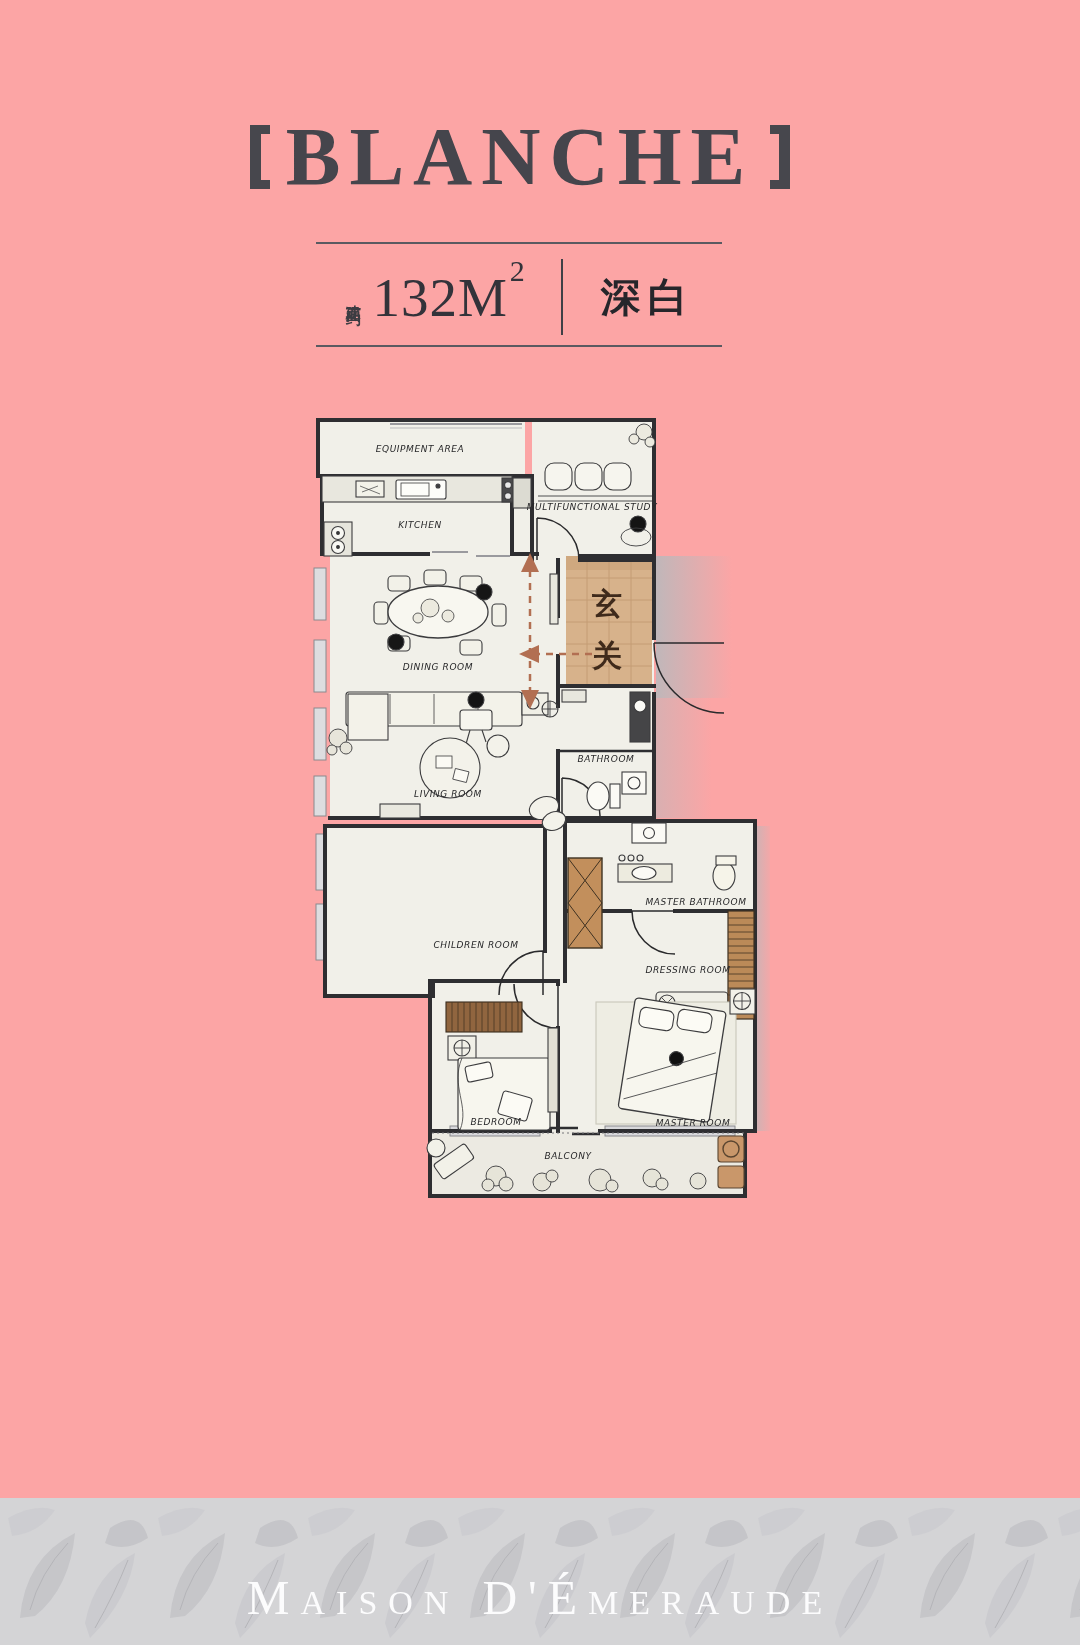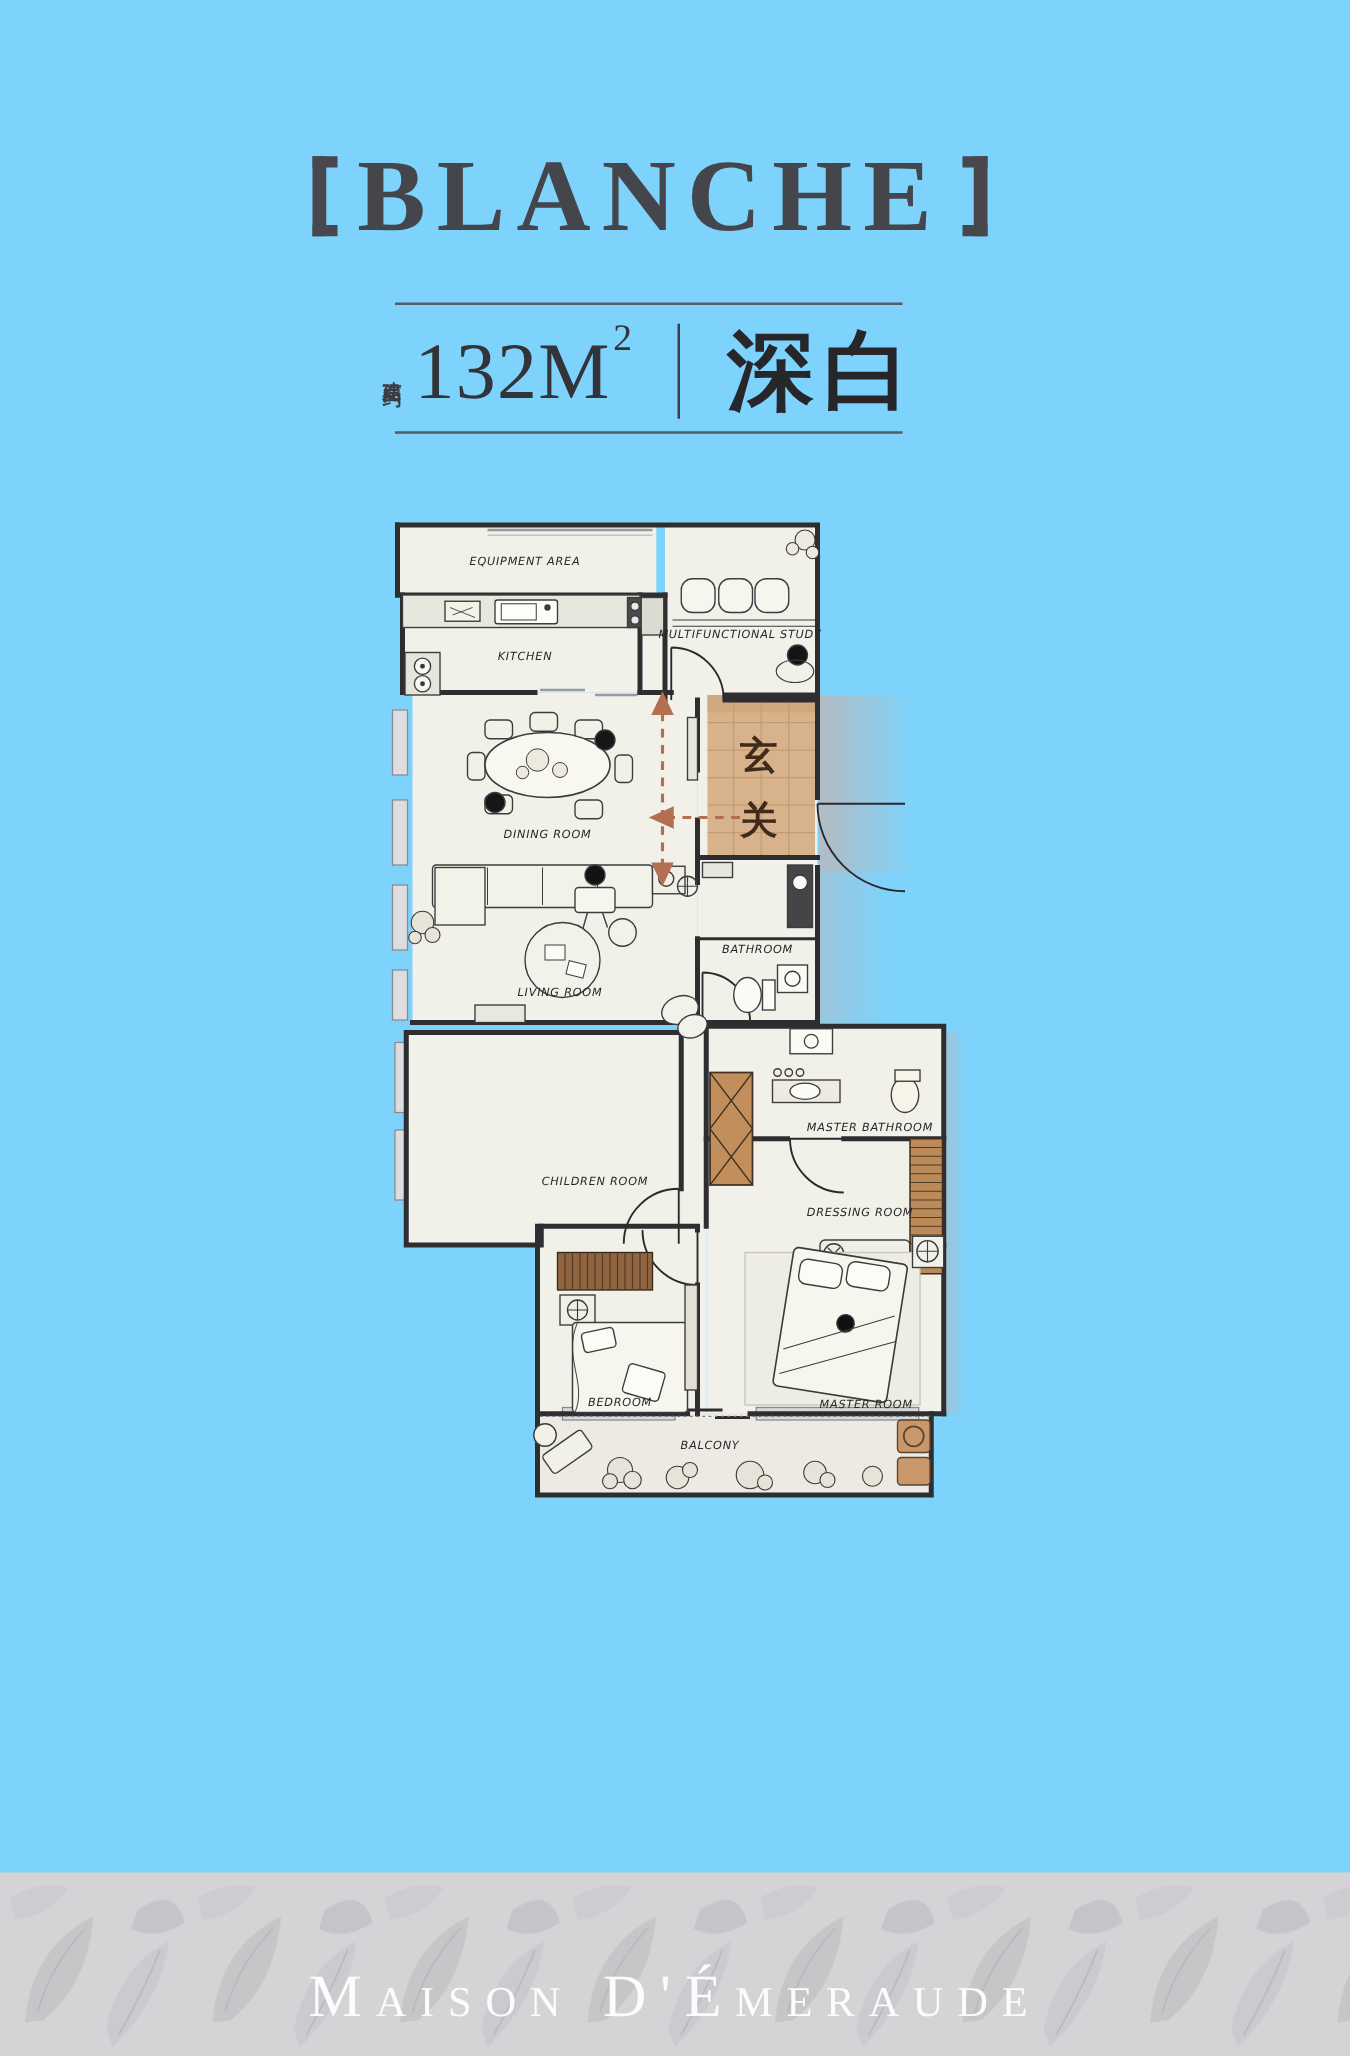--- a/index.html
+++ b/index.html
@@ -2,21 +2,21 @@
 <html><head>
 <meta charset="utf-8">
 <style>
   html,body{margin:0;padding:0;}
   body{
     width:1080px;height:1645px;
     background:#e9e9eb;
     font-family:"Liberation Sans",sans-serif;
     overflow:hidden;
   }
-  .page{position:relative;width:1080px;height:1645px;background:#7dd3fc;}
+  .page{position:relative;width:1080px;height:1645px;background:#fca5a5;}
 
   
   .title-row{
     position:absolute;top:116px;left:0;width:1040px;
     display:flex;justify-content:center;align-items:center;gap:16px;
   }
   .title-row h1{
     margin:0;line-height:1;
     font-family:"Liberation Serif","DejaVu Serif",serif;
     font-size:82px;font-weight:600;color:#45454c;letter-spacing:9px;
@@ -33,30 +33,30 @@
     position:absolute;top:250px;left:0;width:1040px;height:94px;
     display:flex;justify-content:center;align-items:center;
   }
   .area-vertical{
     writing-mode:vertical-rl;text-orientation:upright;
     font-size:15px;line-height:1.15;letter-spacing:3px;
     color:#3c3c42;font-weight:600;margin-right:10px;
   }
   .area-value{
     font-family:"Liberation Serif","DejaVu Serif",serif;
-    font-size:64px;color:#33333a;letter-spacing:1px;line-height:1;
+    font-size:55px;color:#33333a;letter-spacing:1px;line-height:1;
   }
   .area-sup{
     font-family:"Liberation Serif","DejaVu Serif",serif;
     font-size:30px;color:#33333a;position:relative;top:-26px;left:2px;
   }
   .spec-divider{width:2px;height:76px;background:#3f3f46;margin:0 38px;}
   .scheme{
     font-family:"DejaVu Sans",sans-serif;
-    font-size:70px;font-weight:700;color:#26262b;letter-spacing:7px;line-height:1;
+    font-size:40px;font-weight:700;color:#26262b;letter-spacing:7px;line-height:1;
   }
 
   
   .plan{position:absolute;left:300px;top:406px;width:470px;height:800px;}
 
   
   .tagline{
     position:absolute;top:1316px;left:0;width:1040px;
     display:flex;justify-content:center;align-items:center;gap:30px;
   }

